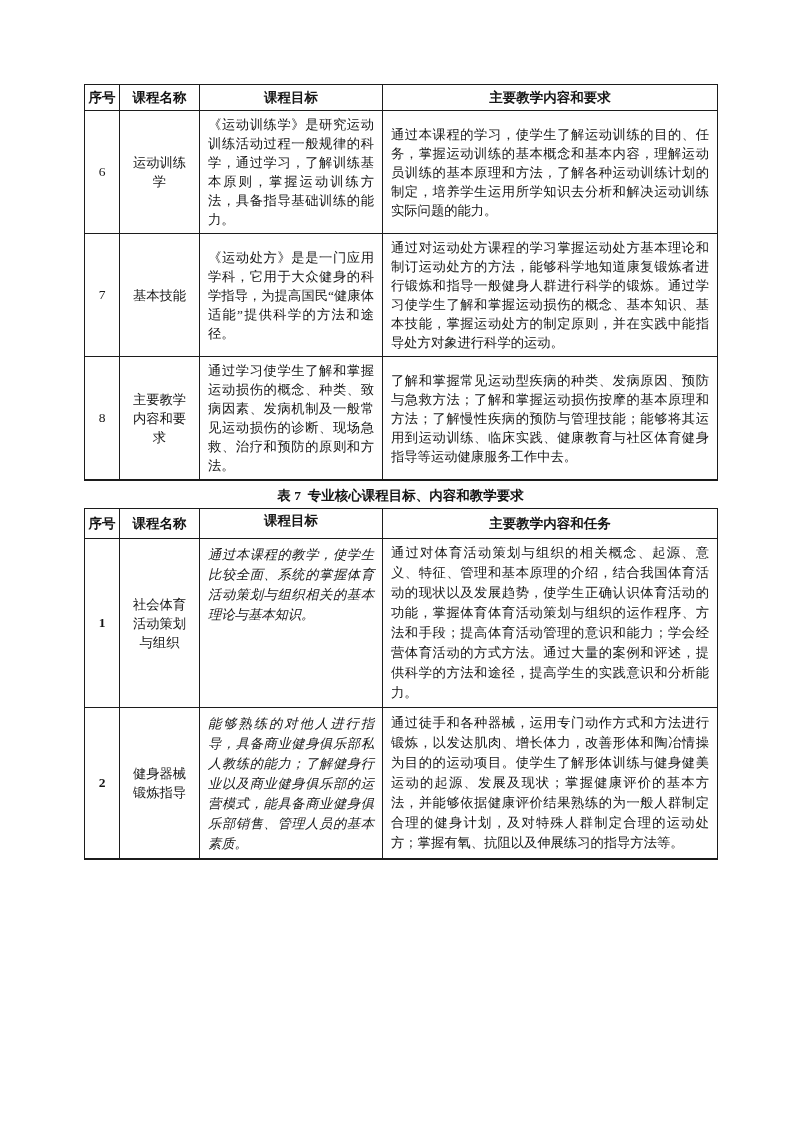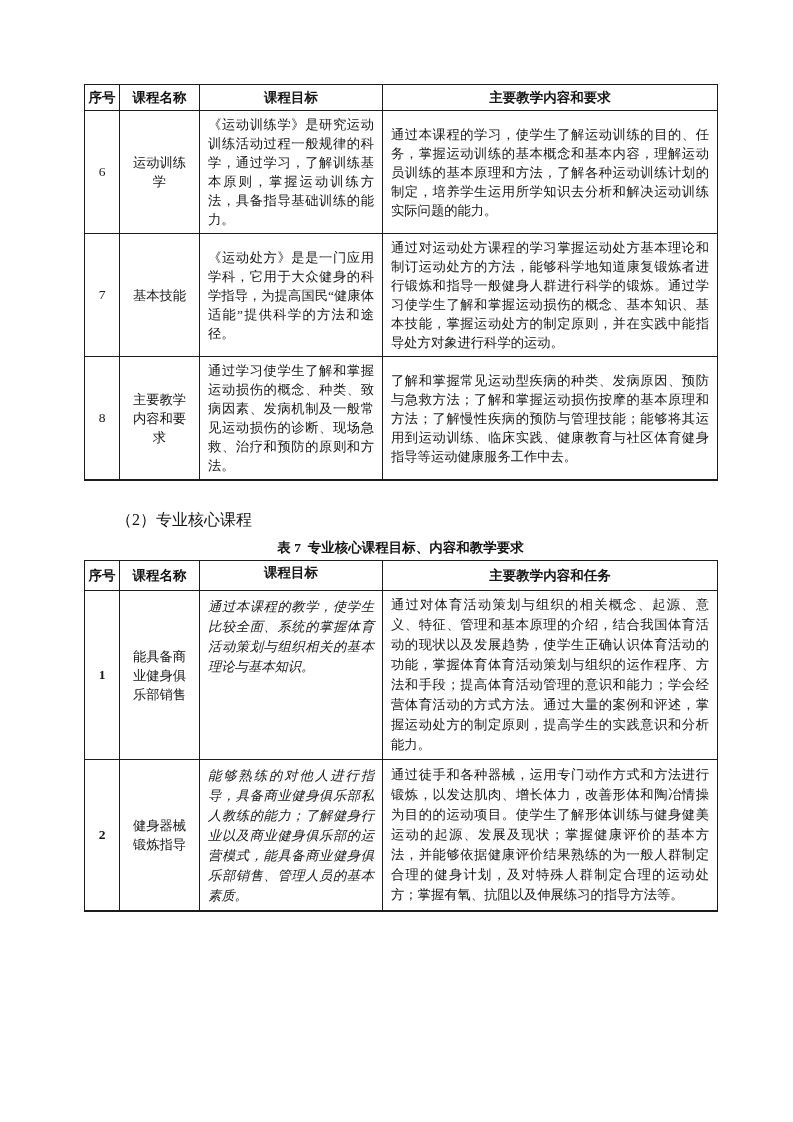--- a/index.html
+++ b/index.html
@@ -121,43 +121,42 @@
       </tr>
       <tr class="r-data">
         <td class="num-cell">8</td>
         <td class="name-cell">主要教学内容和要求</td>
         <td class="goal-cell">通过学习使学生了解和掌握运动损伤的概念、种类、致病因素、发病机制及一般常见运动损伤的诊断、现场急救、治疗和预防的原则和方法。</td>
         <td class="main-cell">了解和掌握常见运动型疾病的种类、发病原因、预防与急救方法；了解和掌握运动损伤按摩的基本原理和方法；了解慢性疾病的预防与管理技能；能够将其运用到运动训练、临床实践、健康教育与社区体育健身指导等运动健康服务工作中去。</td>
       </tr>
     </tbody>
       </table>
 
-    <div class="heading">（2）专业核心课程</div>
 
     <div class="caption">表 7  专业核心课程目标、内容和教学要求</div>
 
     <table class="ctable t2">
       <colgroup>
           <col class="c-no">
           <col class="c-name">
           <col class="c-goal">
           <col class="c-main">
         </colgroup>
       <tbody>
           <tr class="r-head">
         <th>序号</th>
         <th>课程名称</th>
         <th class="th-goal">课程目标</th>
         <th>主要教学内容和任务</th>
       </tr>
       <tr class="r-data1">
         <td class="num-cell">1</td>
-        <td class="name-cell">能具备商业健身俱乐部销售</td>
+        <td class="name-cell">社会体育活动策划与组织</td>
         <td class="goal-cell">通过本课程的教学，使学生比较全面、系统的掌握体育活动策划与组织相关的基本理论与基本知识。</td>
-        <td class="main-cell">通过对体育活动策划与组织的相关概念、起源、意义、特征、管理和基本原理的介绍，结合我国体育活动的现状以及发展趋势，使学生正确认识体育活动的功能，掌握体育体育活动策划与组织的运作程序、方法和手段；提高体育活动管理的意识和能力；学会经营体育活动的方式方法。通过大量的案例和评述，掌握运动处方的制定原则，提高学生的实践意识和分析能力。</td>
+        <td class="main-cell">通过对体育活动策划与组织的相关概念、起源、意义、特征、管理和基本原理的介绍，结合我国体育活动的现状以及发展趋势，使学生正确认识体育活动的功能，掌握体育体育活动策划与组织的运作程序、方法和手段；提高体育活动管理的意识和能力；学会经营体育活动的方式方法。通过大量的案例和评述，提供科学的方法和途径，提高学生的实践意识和分析能力。</td>
       </tr>
       <tr class="r-data2">
         <td class="num-cell">2</td>
         <td class="name-cell">健身器械锻炼指导</td>
         <td class="goal-cell">能够熟练的对他人进行指导，具备商业健身俱乐部私人教练的能力；了解健身行业以及商业健身俱乐部的运营模式，能具备商业健身俱乐部销售、管理人员的基本素质。</td>
         <td class="main-cell">通过徒手和各种器械，运用专门动作方式和方法进行锻炼，以发达肌肉、增长体力，改善形体和陶冶情操为目的的运动项目。使学生了解形体训练与健身健美运动的起源、发展及现状；掌握健康评价的基本方法，并能够依据健康评价结果熟练的为一般人群制定合理的健身计划，及对特殊人群制定合理的运动处方；掌握有氧、抗阻以及伸展练习的指导方法等。</td>
       </tr>
     </tbody>
       </table>
 

